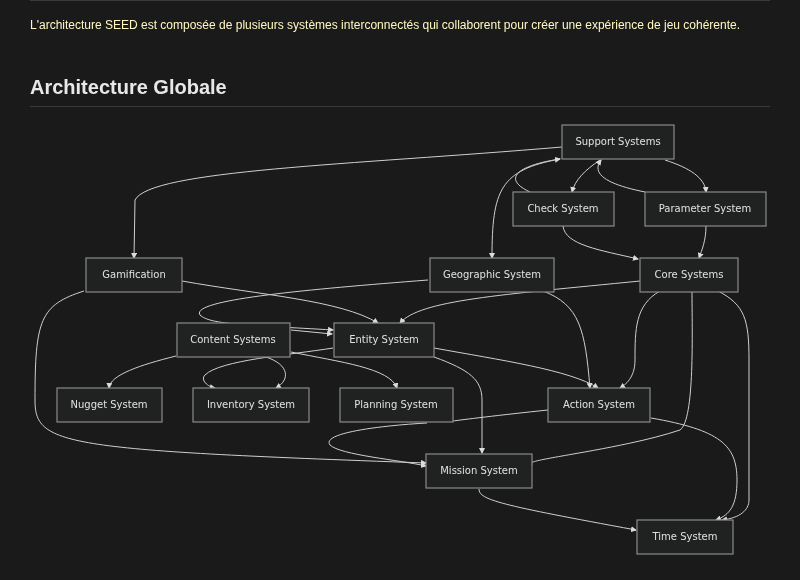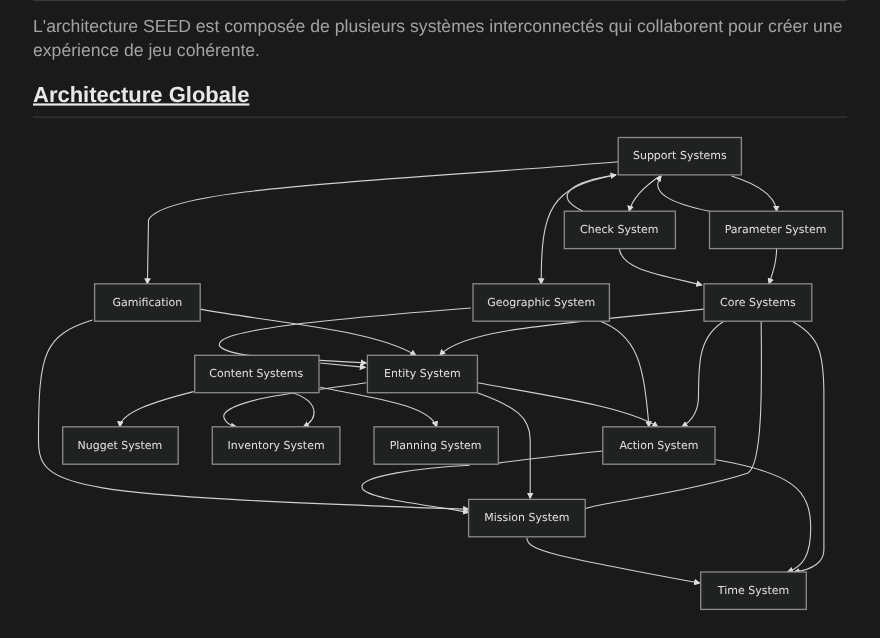--- a/index.html
+++ b/index.html
@@ -4,23 +4,23 @@
   <style>
     html, body { margin: 0; padding: 0; }
     body {
       width: 800px; height: 580px; overflow: hidden;
       background: #1a1a1b;
       font-family: "Liberation Sans", sans-serif;
       color: #d6d6d6;
       position: relative;
     }
     .top-rule { position: absolute; left: 30px; top: 0; width: 740px; height: 1px; background: #3a3a3a; }
-    .intro { position: absolute; left: 30px; top: 14px; width: 760px; font-size: 16px; line-height: 22px; color: #a3a3a3; }
+    .intro { position: absolute; left: 30px; top: 14px; width: 760px; font-size: 12px; line-height: 22px; color: #fef9c3; }
     .intro p { margin: 0; }
-    .heading { position: absolute; left: 30px; top: 76px; font-size: 20px; font-weight: bold; color: #e8e8e8; margin: 0; text-decoration: underline; }
+    .heading { position: absolute; left: 30px; top: 76px; font-size: 20px; font-weight: bold; color: #e8e8e8; margin: 0; }
     .heading-rule { position: absolute; left: 30px; top: 106px; width: 740px; height: 1px; background: #3a3a3a; }
     svg.diagram { position: absolute; left: 0; top: 0; }
     .node rect { fill: #202222; stroke: #8a8a8a; stroke-width: 1.2; }
     .node text { fill: #e0e0e0; font-size: 10px; font-family: "DejaVu Sans", sans-serif; text-anchor: middle; dominant-baseline: middle; }
     .edge { fill: none; stroke: #cfcfcf; stroke-width: 1; }
   </style>
 </head>
 <body>
 
 <div class="top-rule"></div>

